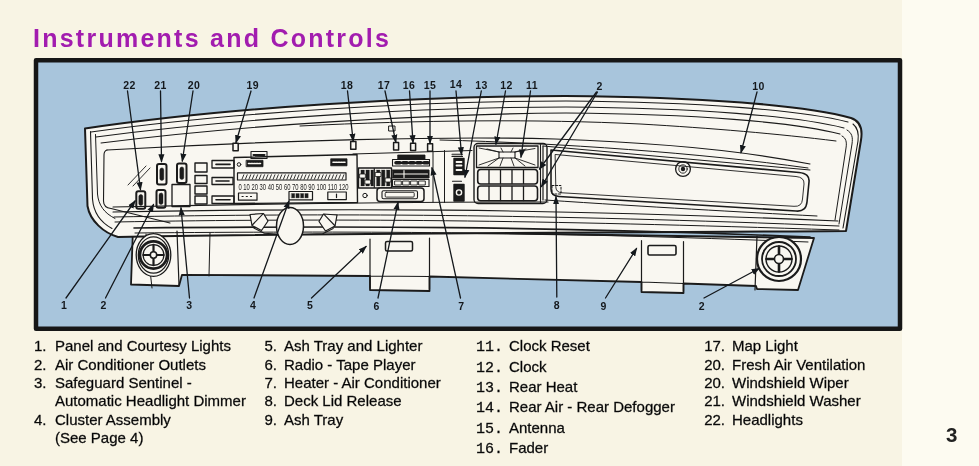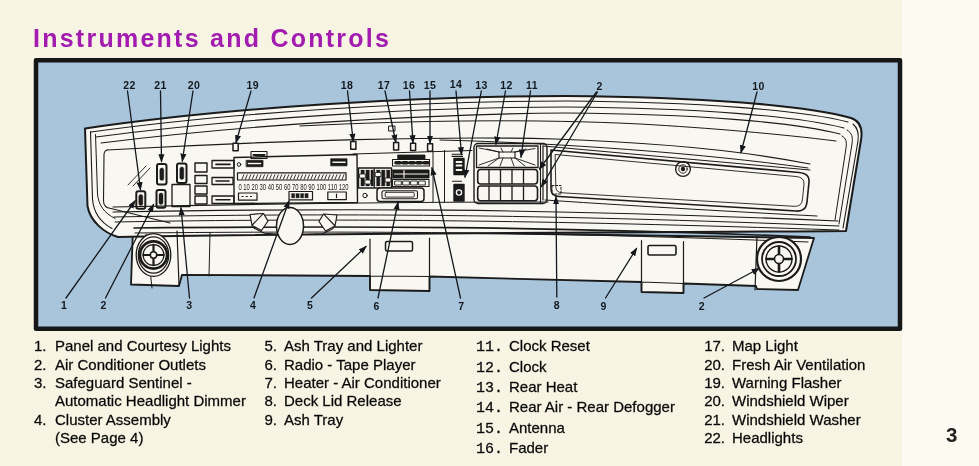--- a/index.html
+++ b/index.html
@@ -299,18 +299,17 @@
 <div><span class="n">11.</span>Clock Reset</div>
 <div><span class="n">12.</span>Clock</div>
 <div><span class="n">13.</span>Rear Heat</div>
 <div><span class="n">14.</span>Rear Air - Rear Defogger</div>
 <div><span class="n">15.</span>Antenna</div>
 <div><span class="n">16.</span>Fader</div>
 </div>
 <div class="leg" id="c4">
 <div><span class="n">17.</span>Map Light</div>
 <div><span class="n">20.</span>Fresh Air Ventilation</div>
-<div><span class="n">19.</span>Warning Flasher</div>
 <div><span class="n">20.</span>Windshield Wiper</div>
 <div><span class="n">21.</span>Windshield Washer</div>
 <div><span class="n">22.</span>Headlights</div>
 </div>
 <div id="pg">3</div>
 
 </body></html>

